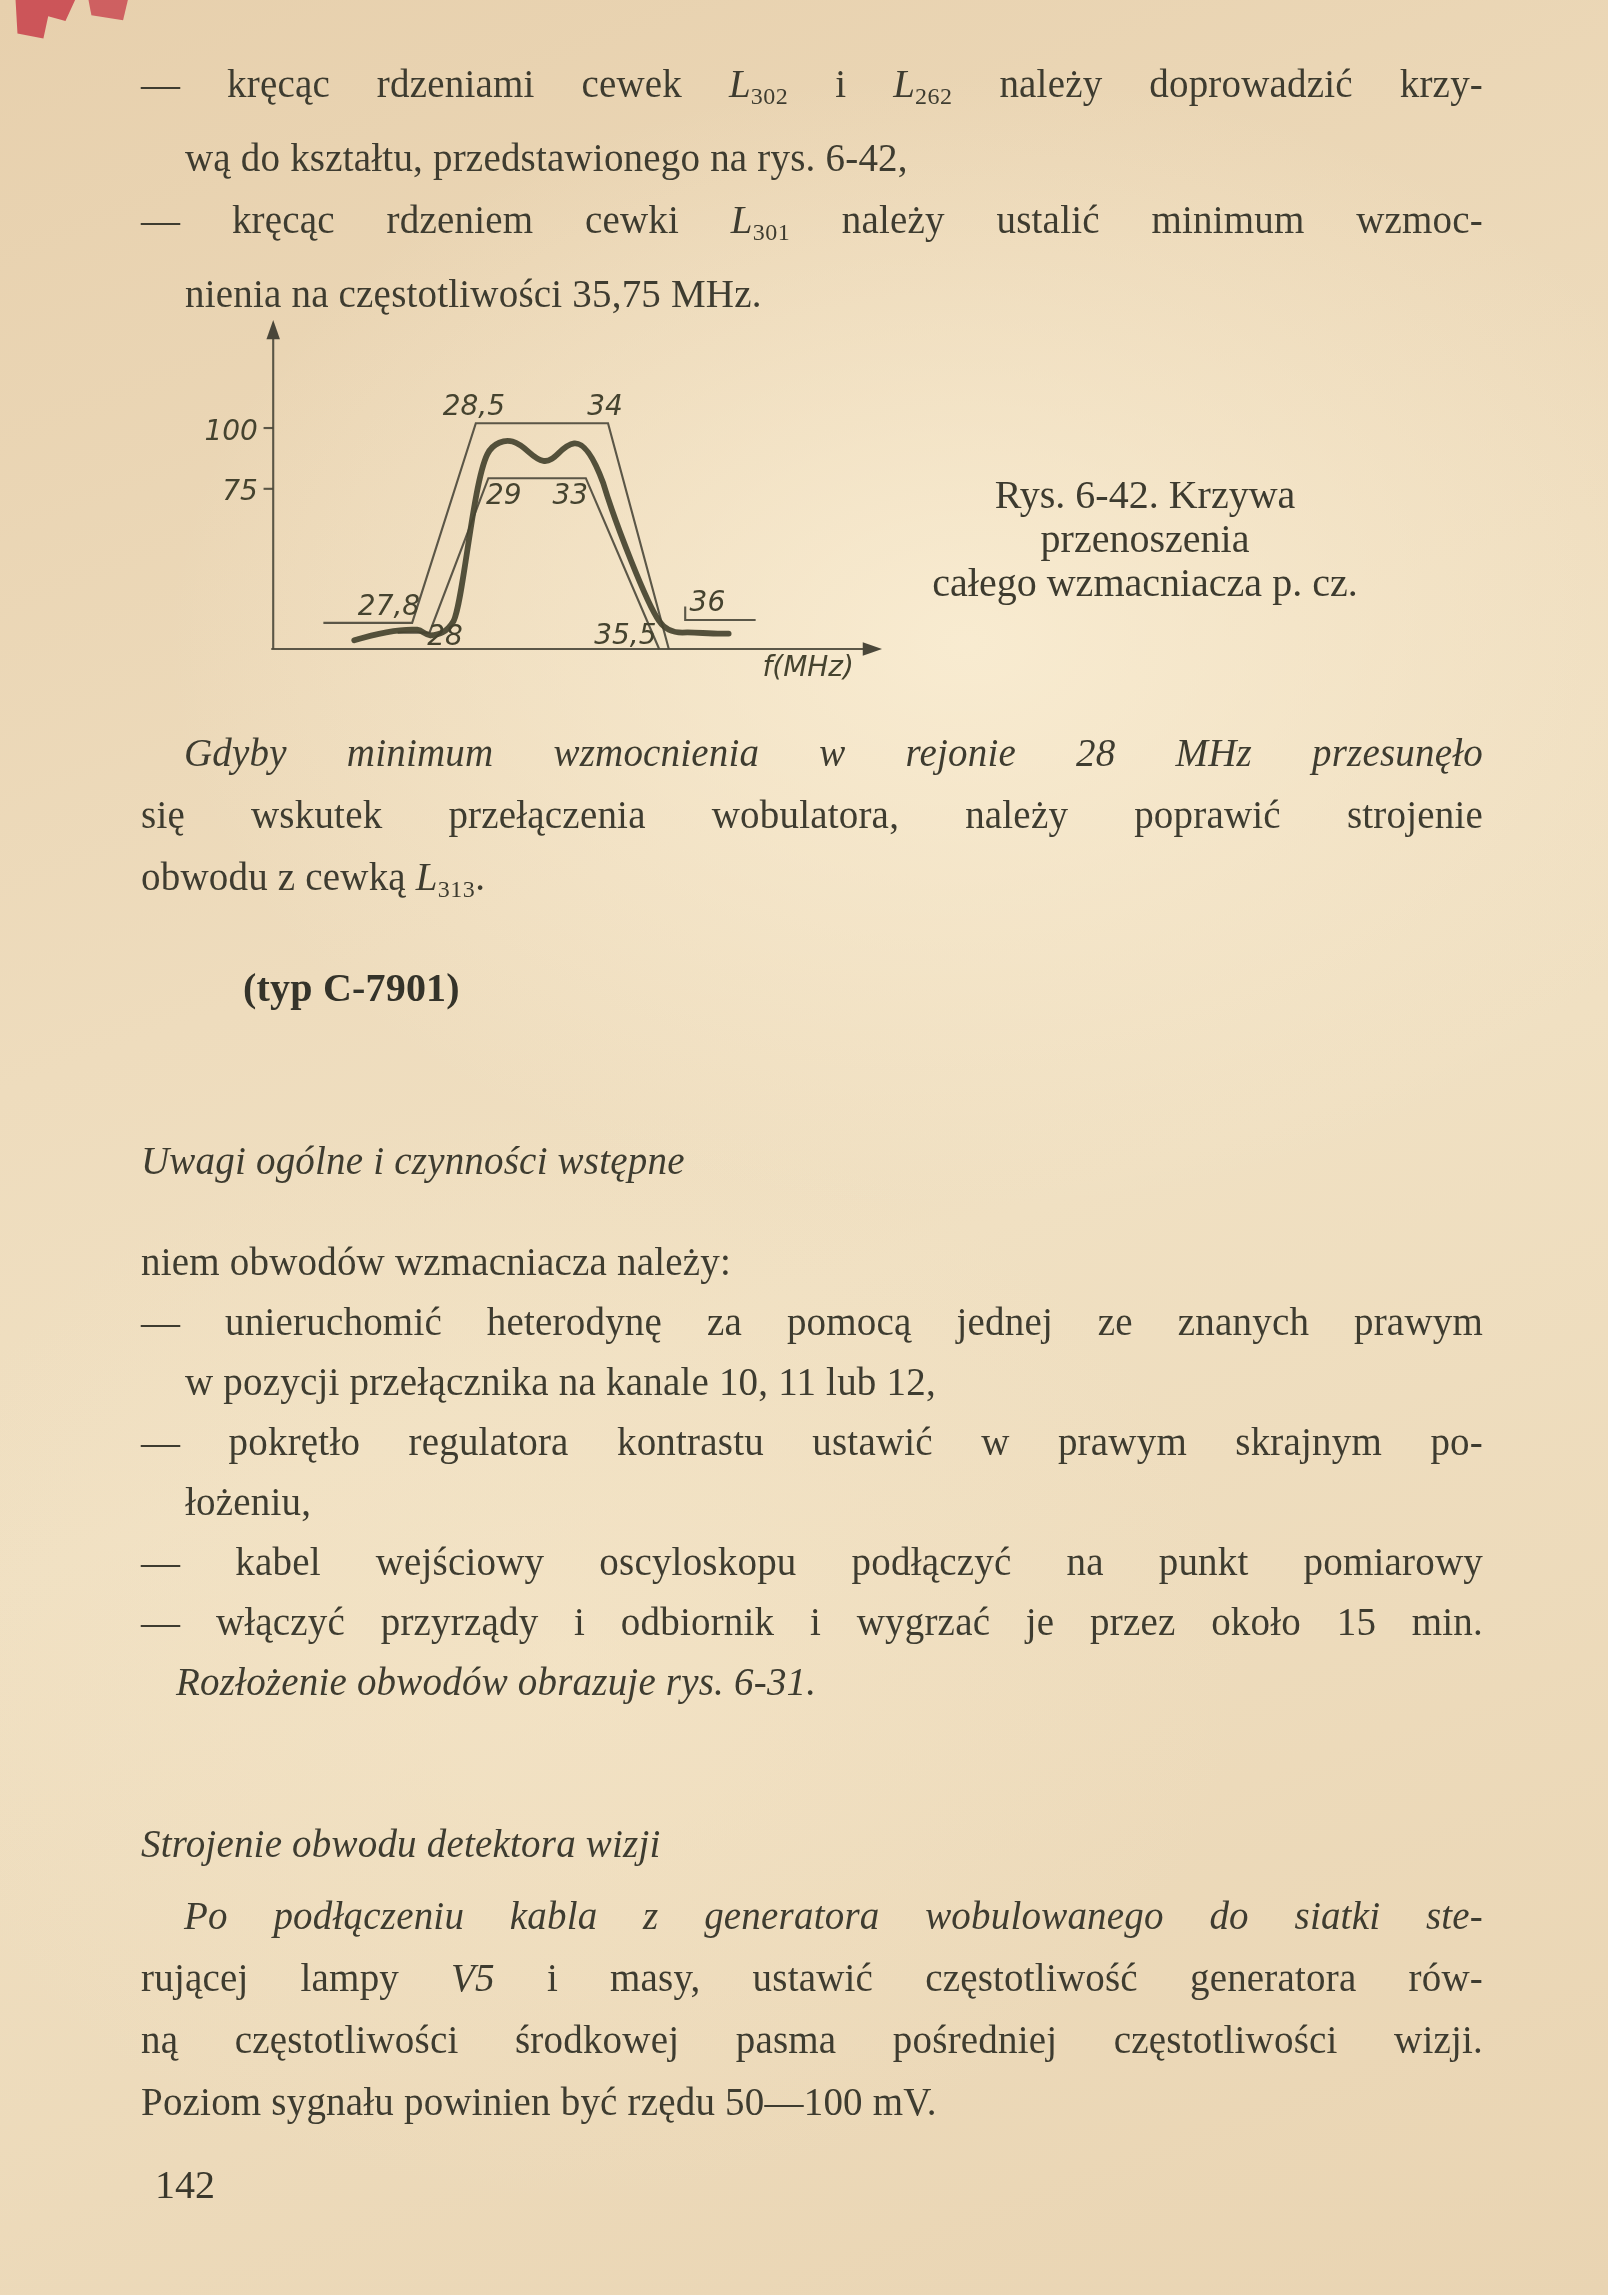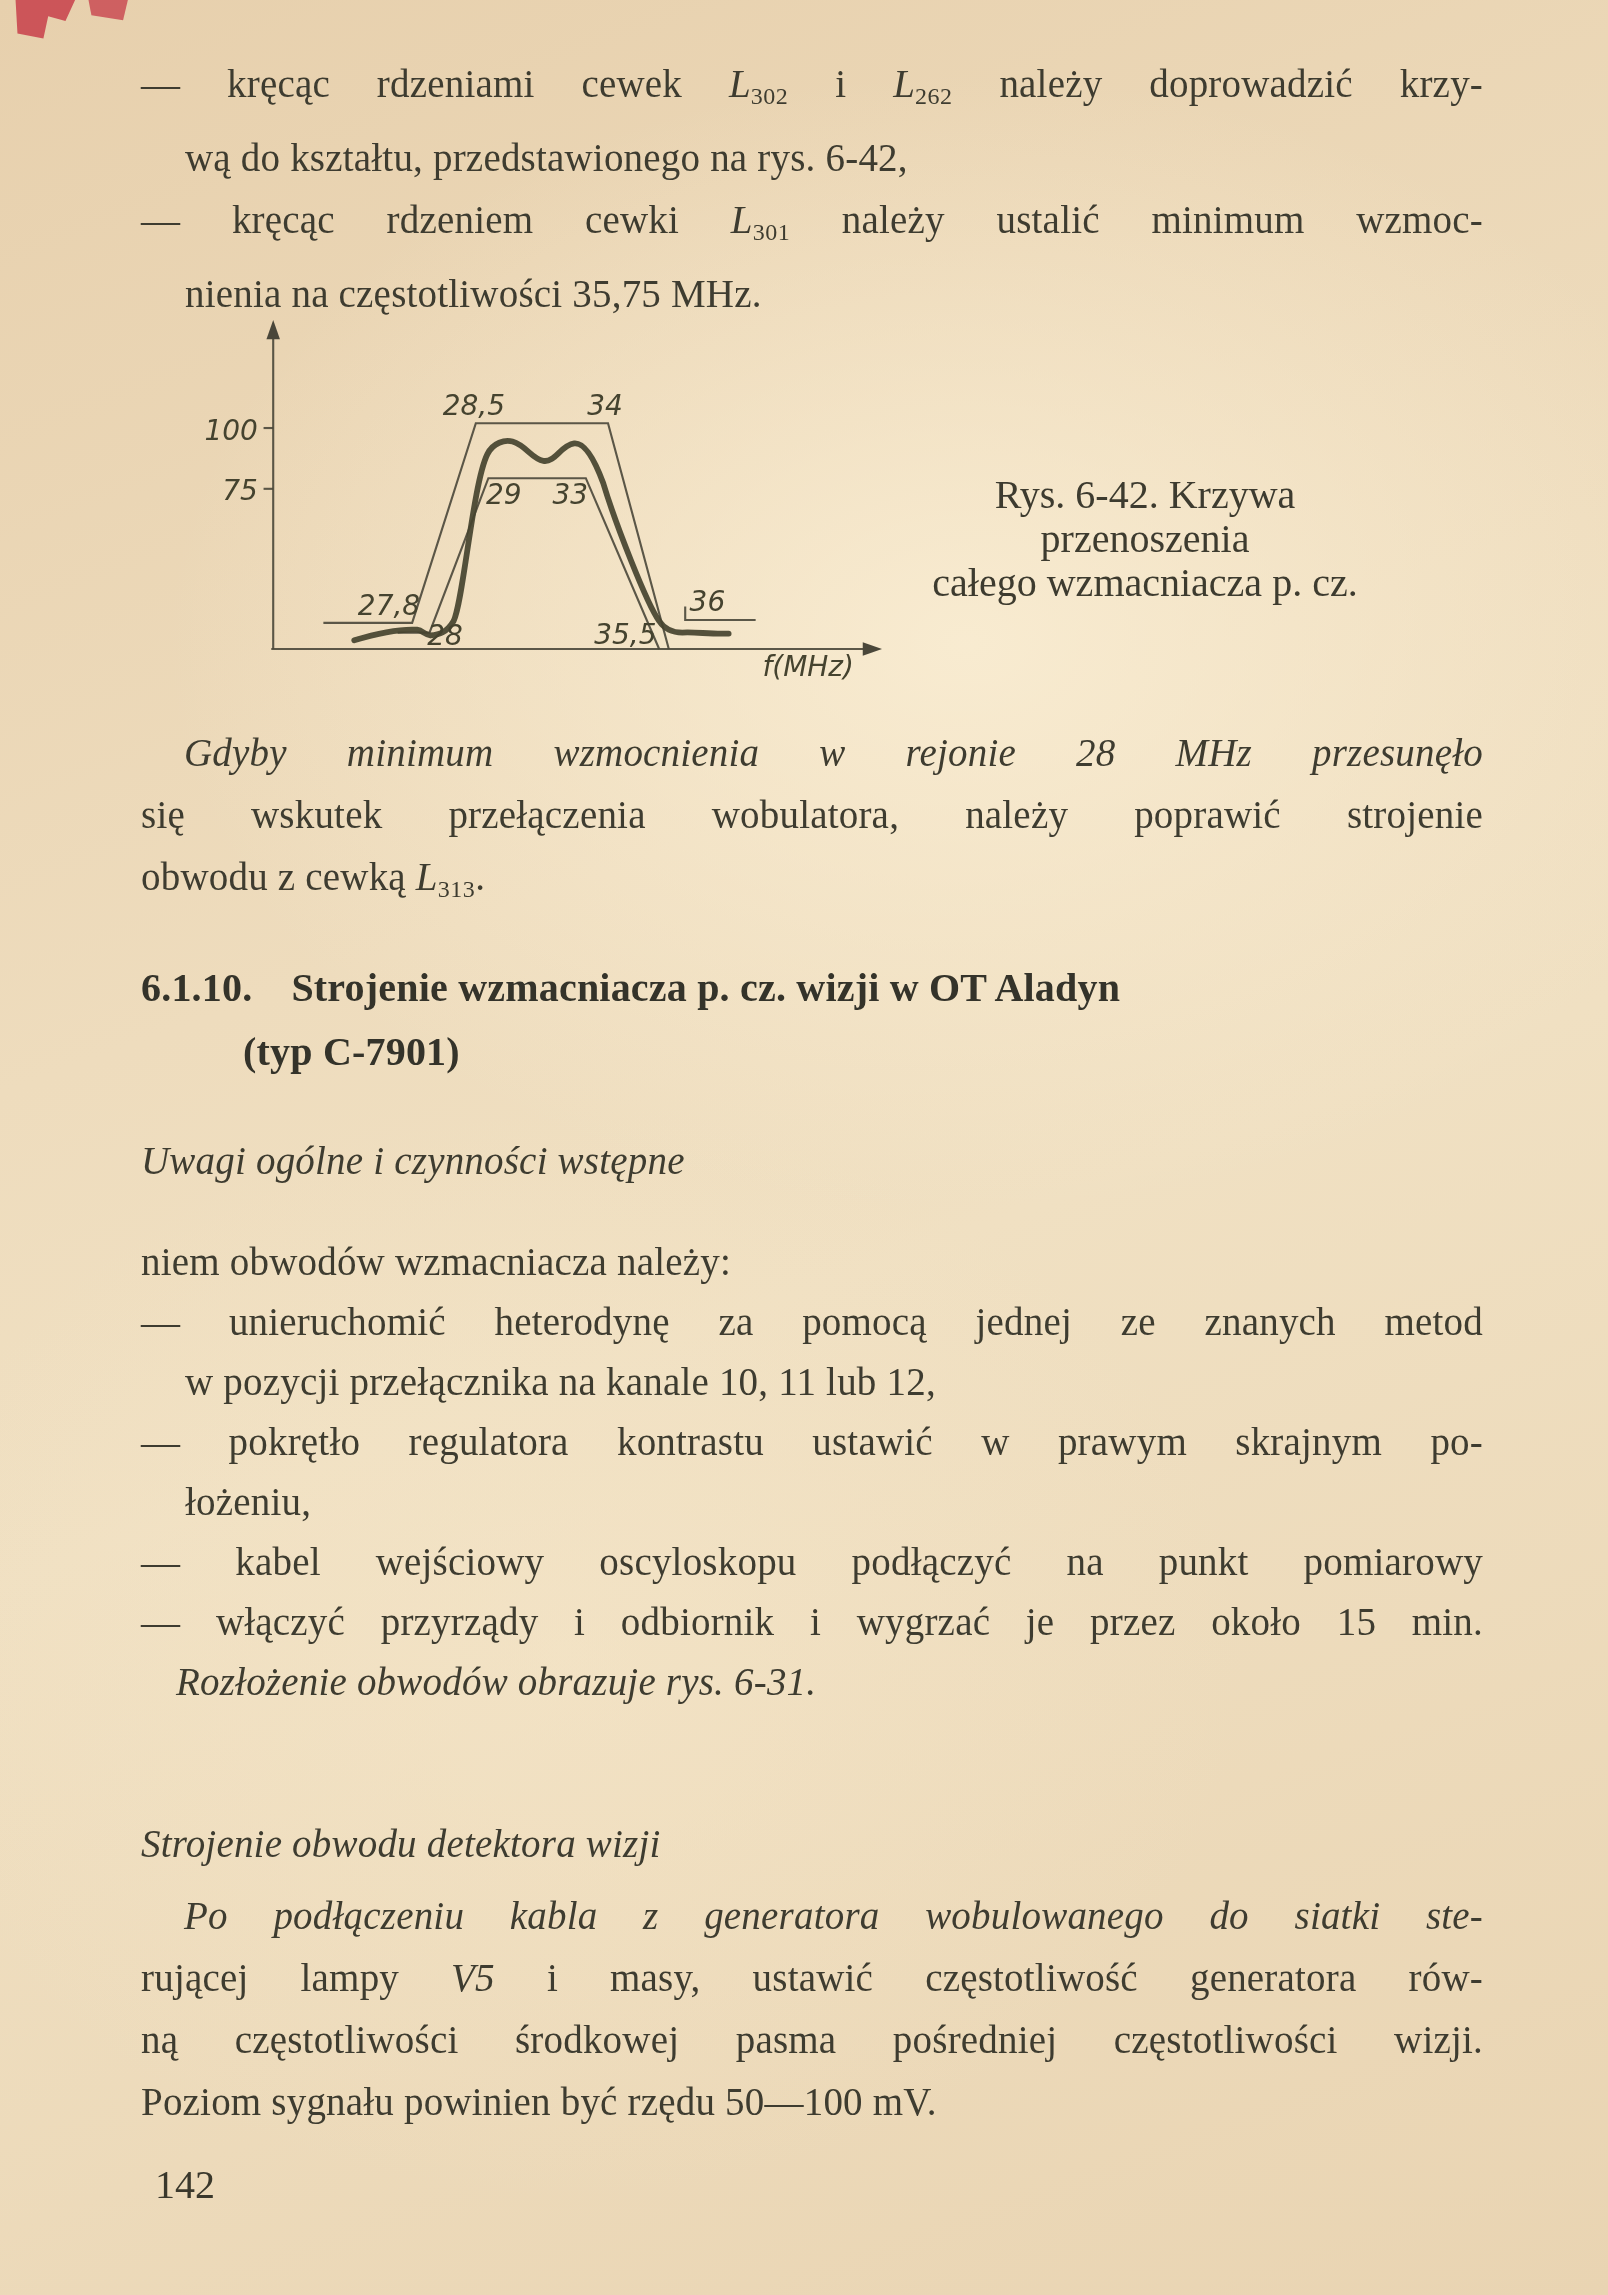--- a/index.html
+++ b/index.html
@@ -99,29 +99,28 @@
     <div>całego wzmacniacza p. cz.</div>
   </div>
 
   <div id="para-gdyby" class="textcol">
       <div class="tline j pind"><span>Gdyby minimum wzmocnienia w rejonie 28 MHz przesunęło</span></div>
       <div class="tline j"><span>się wskutek przełączenia wobulatora, należy poprawić strojenie</span></div>
       <div class="tline"><span>obwodu z cewką </span><span class="it">L</span><span class="sb">313</span><span>.</span></div>
     </div>
 
   <div id="heading" class="textcol">
-      <div class="tline"><span class="num">6.1.10.</span><span>Strojenie wzmacniacza p. cz. wizji w OT Aladyn</span></div>
       <div class="tline hd2"><span>(typ C-7901)</span></div>
     </div>
 
   <div id="sub1" class="textcol">Uwagi ogólne i czynności wstępne</div>
 
   <div id="block2" class="textcol">
       <div class="tline"><span>niem obwodów wzmacniacza należy:</span></div>
-      <div class="tline j"><span>— unieruchomić heterodynę za pomocą jednej ze znanych metod</span></div>
+      <div class="tline j"><span>— unieruchomić heterodynę za pomocą jednej ze znanych prawym</span></div>
       <div class="tline cont"><span>w pozycji przełącznika na kanale 10, 11 lub 12,</span></div>
       <div class="tline j"><span>— pokrętło regulatora kontrastu ustawić w prawym skrajnym po-</span></div>
       <div class="tline cont"><span>łożeniu,</span></div>
       <div class="tline j"><span>— kabel wejściowy oscyloskopu podłączyć na punkt pomiarowy</span></div>
       <div class="tline j"><span>— włączyć przyrządy i odbiornik i wygrzać je przez około 15 min.</span></div>
       <div class="tline cont35"><span>Rozłożenie obwodów obrazuje rys. 6-31.</span></div>
     </div>
 
   <div id="sub2" class="textcol">Strojenie obwodu detektora wizji</div>
 

